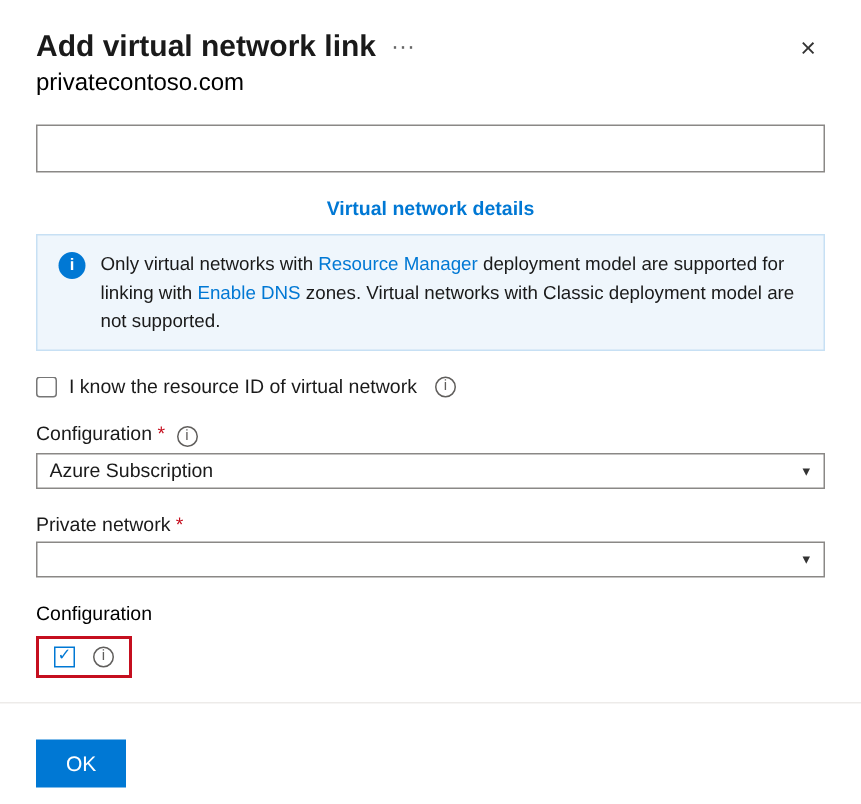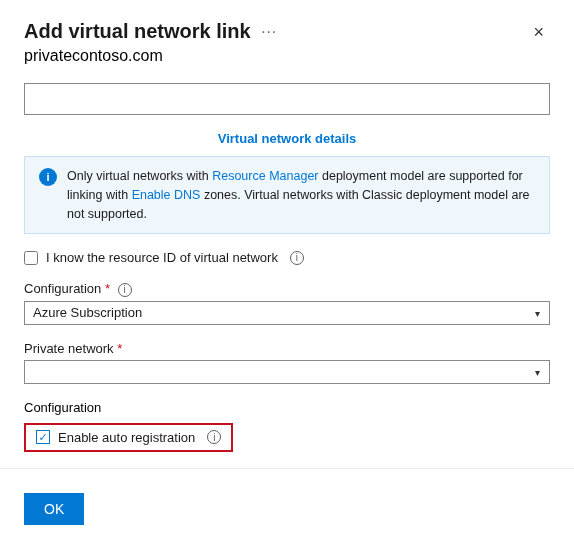--- a/index.html
+++ b/index.html
@@ -266,21 +266,20 @@
   </div>
 
   
   <div class="config-section">
     <div class="config-title">Configuration</div>
     <div style="display:inline-flex; align-items:center; gap:8px; border: 2px solid #c50f1f; padding: 5px 10px;">
       <div class="checkbox-checked">
         <span class="checkmark">✓</span>
       </div>
 
-      <label class="checkbox-label">Enable auto registration</label>
       <span class="info-circle">i</span>
     </div>
   </div>
 
   <hr class="divider">
 
   
   <button class="ok-btn">OK</button>
 </div>
 

